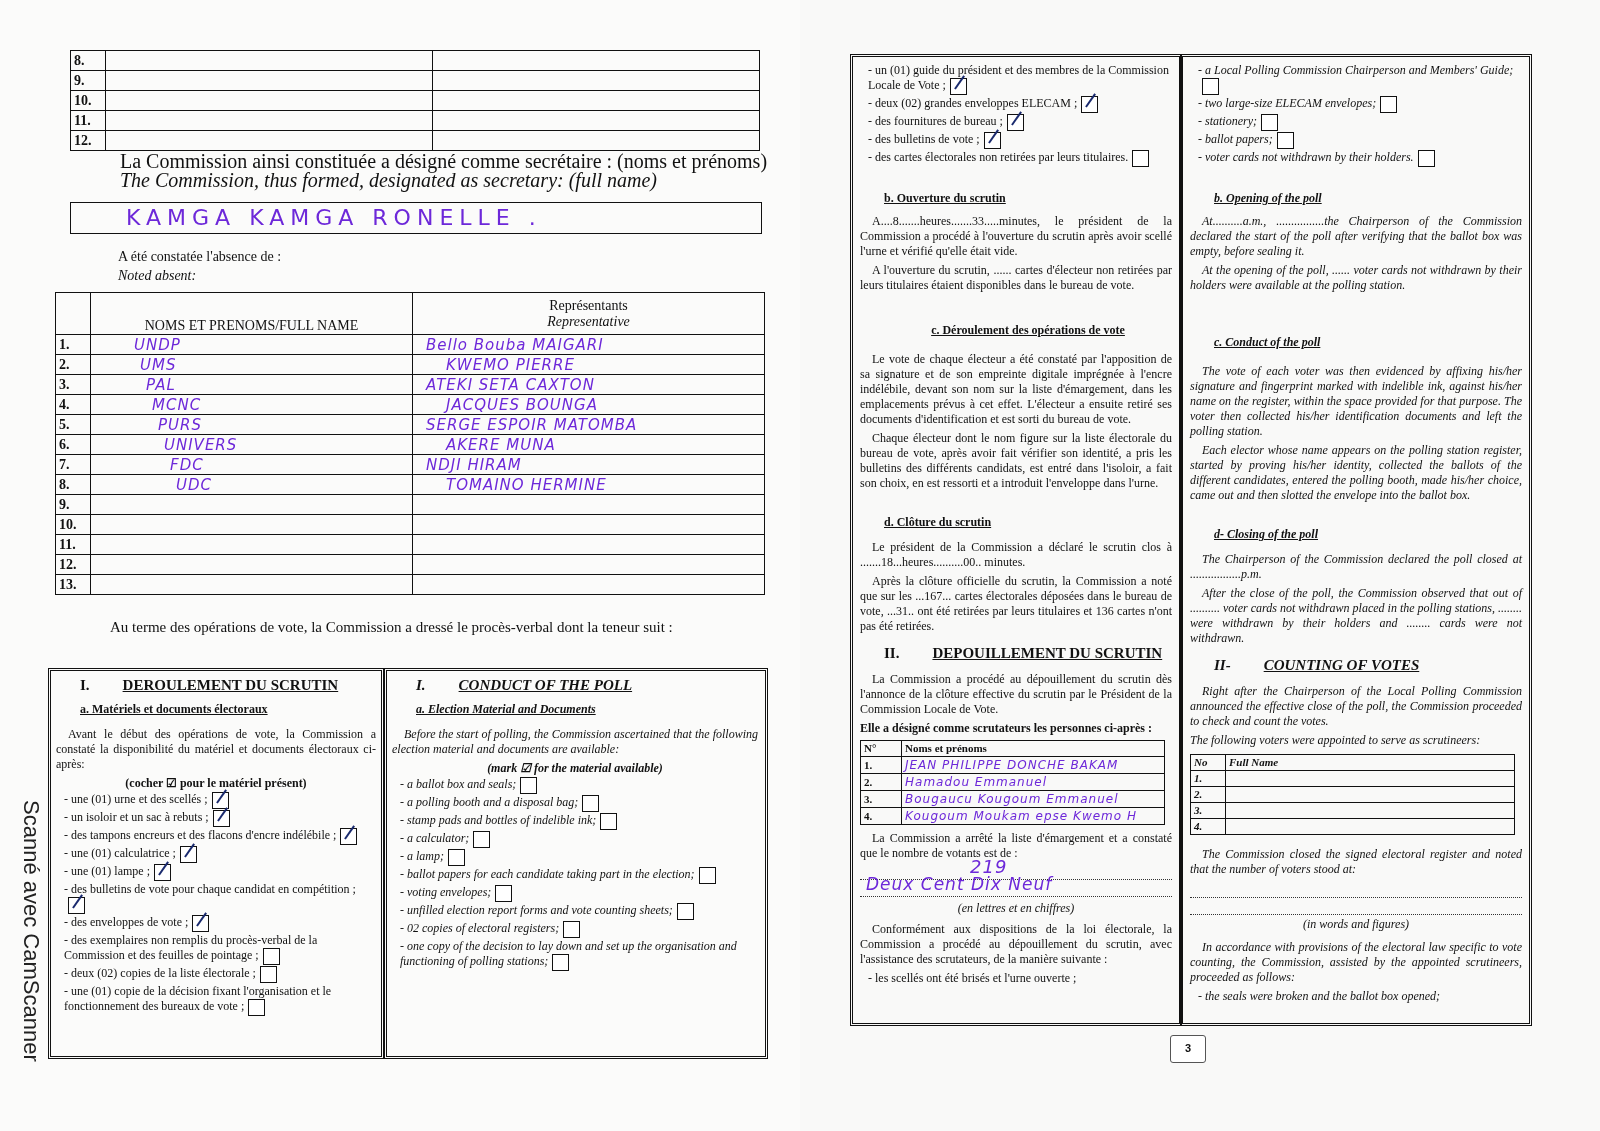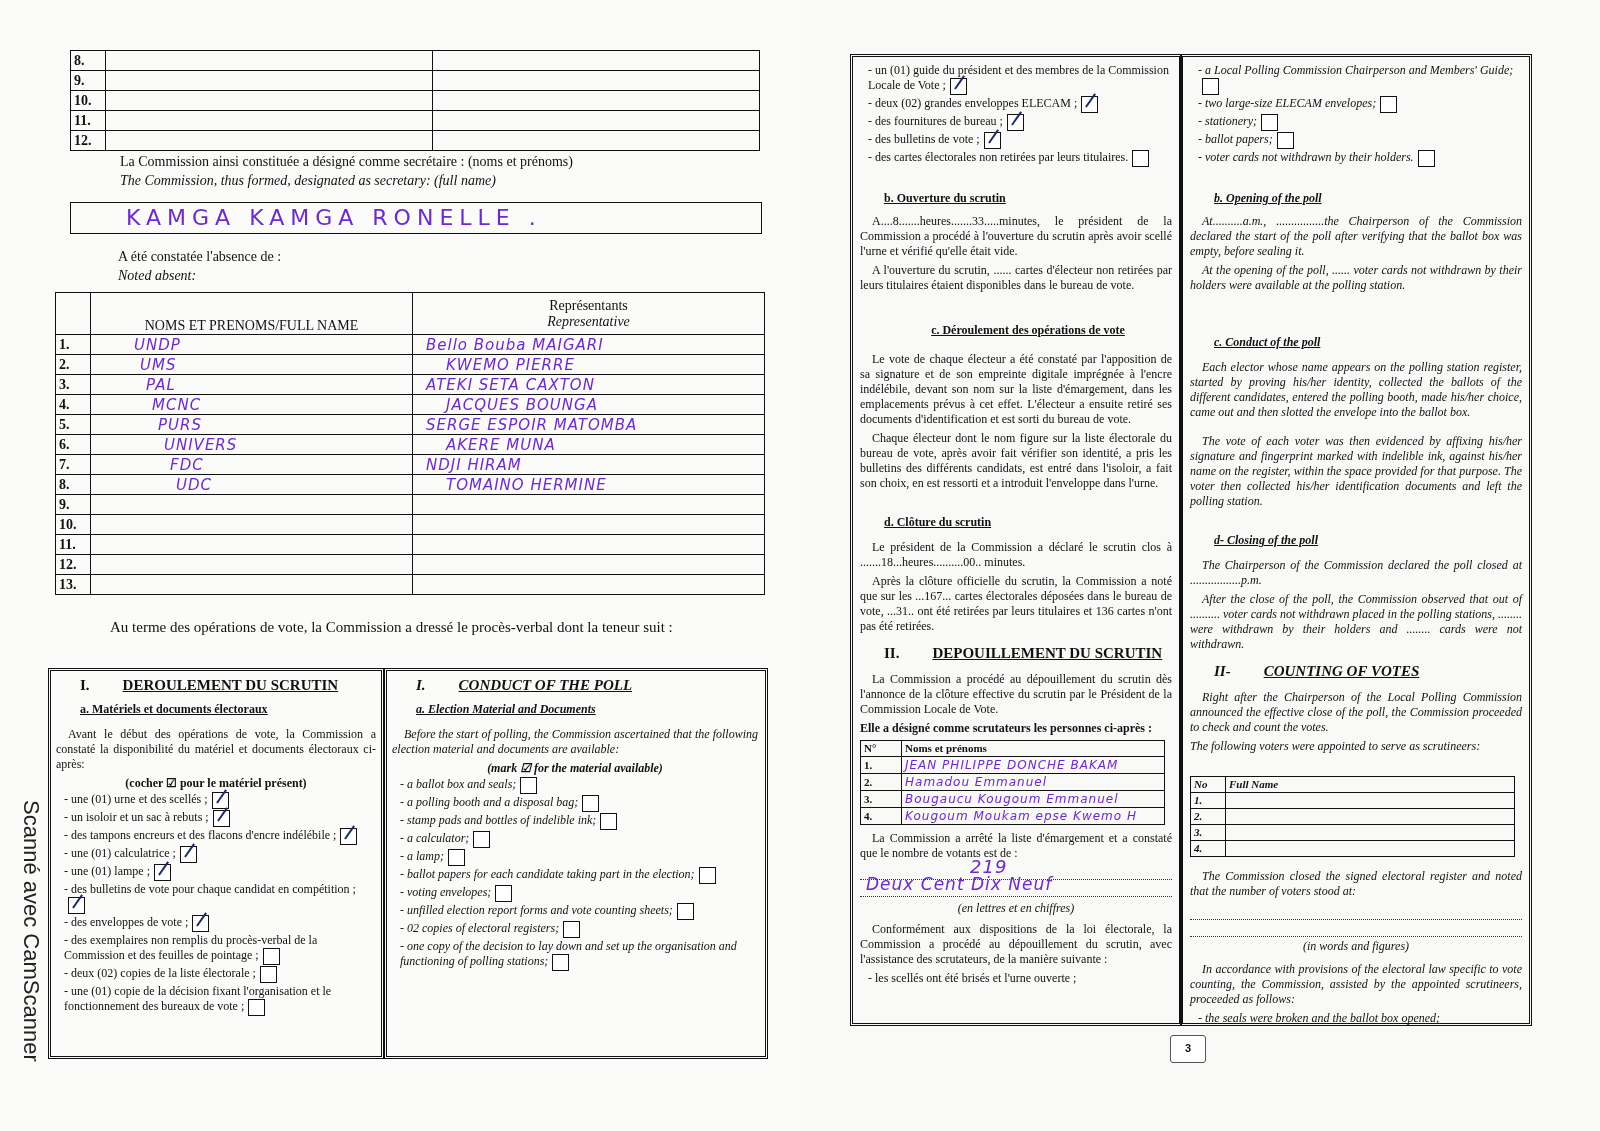--- a/index.html
+++ b/index.html
@@ -55,21 +55,21 @@
           <td></td>
         </tr>
         <tr>
           <td style="width:28px">12.</td>
           <td style="width:320px"></td>
           <td></td>
         </tr>
       </tbody>
   </table>
 
-  <div class="serif" style="position:absolute;left:120px;top:152px;font-size:14px;line-height:19px;">
+  <div class="serif" style="position:absolute;left:120px;top:152px;font-size:20px;line-height:19px;">
     <div>La Commission ainsi constituée a désigné comme secrétaire : (noms et prénoms)</div>
     <div class="it">The Commission, thus formed, designated as secretary: (full name)</div>
   </div>
   <div style="position:absolute;left:70px;top:202px;width:690px;height:30px;border:1.5px solid #111;">
     <span class="hand" style="position:absolute;left:55px;top:2px;font-size:22px;letter-spacing:6px;font-style:normal;">KAMGA KAMGA RONELLE .</span>
   </div>
 
   <div class="serif" style="position:absolute;left:118px;top:247px;font-size:14px;line-height:19px;">
     <div>A été constatée l'absence de :</div>
     <div class="it">Noted absent:</div>
@@ -276,32 +276,32 @@
         <li><span>a Local Polling Commission Chairperson and Members' Guide;</span><span class="chk"></span></li>
         <li><span>two large-size ELECAM envelopes;</span><span class="chk"></span></li>
         <li><span>stationery;</span><span class="chk"></span></li>
         <li><span>ballot papers;</span><span class="chk"></span></li>
         <li><span>voter cards not withdrawn by their holders.</span><span class="chk"></span></li>
       </ul>
     <div class="h2" style="margin:24px 0 8px 24px;">b.  Opening of the poll</div>
     <p style="text-indent:12px;">At..........a.m., ................the Chairperson of the Commission declared the start of the poll after verifying that the ballot box was empty, before sealing it.</p>
     <p style="text-indent:12px;">At the opening of the poll, ...... voter cards not withdrawn by their holders were available at the polling station.</p>
     <div class="h2" style="margin:42px 0 10px 24px;">c.  Conduct of the poll</div>
+    <p style="text-indent:12px;margin-top:14px;">The vote of each voter was then evidenced by affixing his/her signature and fingerprint marked with indelible ink, against his/her name on the register, within the space provided for that purpose. The voter then collected his/her identification documents and left the polling station.</p>
     <p style="text-indent:12px;">Each elector whose name appears on the polling station register, started by proving his/her identity, collected the ballots of the different candidates, entered the polling booth, made his/her choice, came out and then slotted the envelope into the ballot box.</p>
-    <p style="text-indent:12px;margin-top:14px;">The vote of each voter was then evidenced by affixing his/her signature and fingerprint marked with indelible ink, against his/her name on the register, within the space provided for that purpose. The voter then collected his/her identification documents and left the polling station.</p>
     <div class="h2" style="margin:24px 0 10px 24px;">d-  Closing of the poll</div>
     <p style="text-indent:12px;">The Chairperson of the Commission declared the poll closed at .................p.m.</p>
     <p style="text-indent:12px;">After the close of the poll, the Commission observed that out of .......... voter cards not withdrawn placed in the polling stations, ........ were withdrawn by their holders and ........ cards were not withdrawn.</p>
     <div style="margin:12px 0 10px 24px;">
       <span class="h1" style="text-decoration:none;">II-</span>
       <span class="h1" style="margin-left:30px;">COUNTING OF VOTES</span>
     </div>
     <p style="text-indent:12px;">Right after the Chairperson of the Local Polling Commission announced the effective close of the poll, the Commission proceeded to check and count the votes.</p>
     <div>The following voters were appointed to serve as scrutineers:</div>
-    <table class="grid" style="width:325px;margin-top:22px;">
+    <table class="grid" style="width:325px;margin-top:6px;">
       <thead>
           <tr>
         <td style="width:28px;font-size:11px;height:14px;">No</td>
         <td style="font-size:11px;height:14px;">Full Name</td>
       </tr>
         </thead>
       <tbody id="en-scrut-body">
           <tr>
             <td style="font-size:11px;height:15px">1.</td>
             <td style="height:15px"><span class="hand" style="font-weight:normal;font-size:12px"></span></td>

